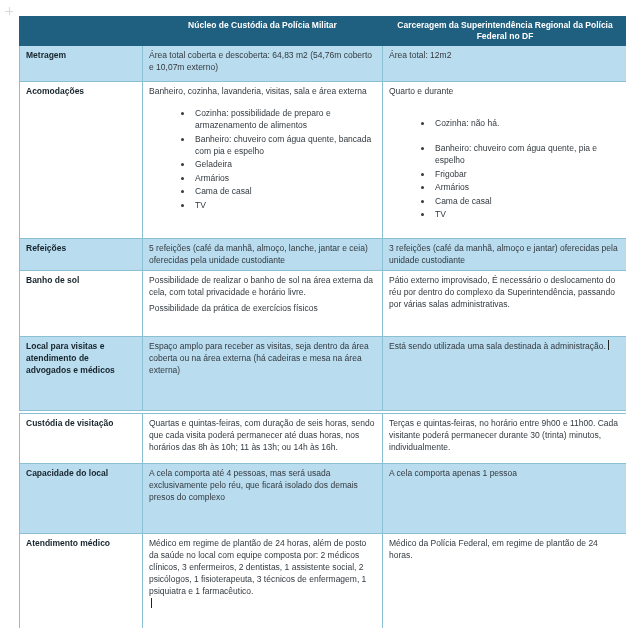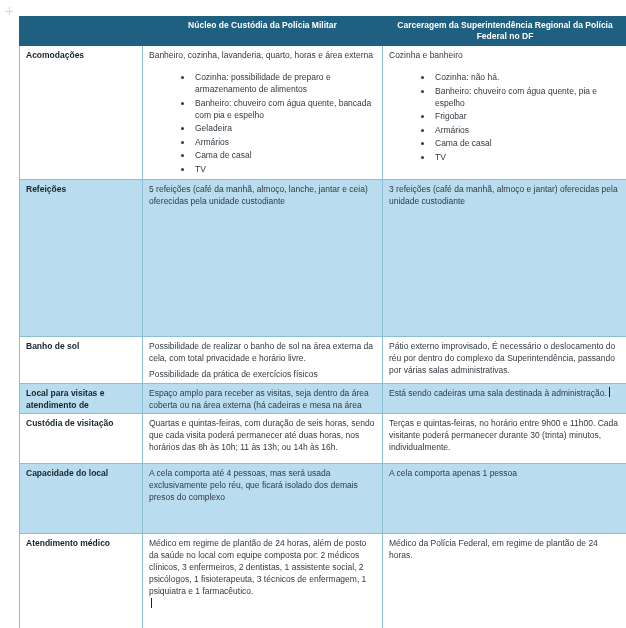--- a/index.html
+++ b/index.html
@@ -54,21 +54,21 @@
   td .para + .para{margin-top:4px;}
   td ul{margin:10px 0 0 0;padding-left:44px;}
   td li{padding-left:2px;margin:0 0 1.5px 0;}
   
   .t1 tbody tr:nth-child(2) td.pf ul{margin-top:20px;}
   .t1 tbody tr:nth-child(2) td.pf li:first-child{margin-bottom:13px;}
   
   .t1 tbody tr:nth-child(1){height:36px;}
   .t1 tbody tr:nth-child(2){height:157px;}
   .t1 tbody tr:nth-child(3){height:32px;}
-  .t1 tbody tr:nth-child(4){height:74px;}
+  .t1 tbody tr:nth-child(4){height:66px;}
   .t1 tbody tr:nth-child(5){height:74px;}
   .t2 tbody tr:nth-child(1){height:50px;}
   .t2 tbody tr:nth-child(2){height:70px;}
   .t2 tbody tr:nth-child(3){height:105px;}
   .cursor{
     display:inline-block;width:1px;height:10px;background:#222;
     vertical-align:-1px;margin-left:2px;
   }
   .cursor-row{margin-top:1px;}
 </style>
@@ -85,35 +85,44 @@
         <col class="c3">
       </colgroup>
     <thead>
       <tr>
         <th></th>
         <th>Núcleo de Custódia da Polícia Militar</th>
         <th>Carceragem da Superintendência Regional da Polícia Federal no DF</th>
       </tr>
     </thead>
     <tbody>
+        <tr class="blue">
+          <td class="label">Metragem</td>
+          <td class="cell pm">
+            <div class="para"><span>Área total coberta e descoberta: 64,83 m2 (54,76m coberto e 10,07m externo)</span></div>
+          </td>
+          <td class="cell pf">
+            <div class="para"><span>Área total: 12m2</span></div>
+          </td>
+        </tr>
         <tr class="white">
           <td class="label">Acomodações</td>
           <td class="cell pm">
-            <div class="para"><span>Banheiro, cozinha, lavanderia, quarto, horas e área externa</span></div>
+            <div class="para"><span>Banheiro, cozinha, lavanderia, visitas, sala e área externa</span></div>
             <ul>
               <li>Cozinha: possibilidade de preparo e armazenamento de alimentos</li>
               <li>Banheiro: chuveiro com água quente, bancada com pia e espelho</li>
               <li>Geladeira</li>
               <li>Armários</li>
               <li>Cama de casal</li>
               <li>TV</li>
             </ul>
           </td>
           <td class="cell pf">
-            <div class="para"><span>Cozinha e banheiro</span></div>
+            <div class="para"><span>Quarto e durante</span></div>
             <ul>
               <li>Cozinha: não há.</li>
               <li>Banheiro: chuveiro com água quente, pia e espelho</li>
               <li>Frigobar</li>
               <li>Armários</li>
               <li>Cama de casal</li>
               <li>TV</li>
             </ul>
           </td>
         </tr>
@@ -135,21 +144,21 @@
           <td class="cell pf">
             <div class="para"><span>Pátio externo improvisado, É necessário o deslocamento do réu por dentro do complexo da Superintendência, passando por várias salas administrativas.</span></div>
           </td>
         </tr>
         <tr class="blue">
           <td class="label">Local para visitas e atendimento de advogados e médicos</td>
           <td class="cell pm">
             <div class="para"><span>Espaço amplo para receber as visitas, seja dentro da área coberta ou na área externa (há cadeiras e mesa na área externa)</span></div>
           </td>
           <td class="cell pf">
-            <div class="para"><span>Está sendo cadeiras uma sala destinada à administração.</span><span class="cursor"></span></div>
+            <div class="para"><span>Está sendo utilizada uma sala destinada à administração.</span><span class="cursor"></span></div>
           </td>
         </tr>
       </tbody>
   </table>
 
   <table class="tbl t2">
     <colgroup>
         <col class="c1">
         <col class="c2">
         <col class="c3">

